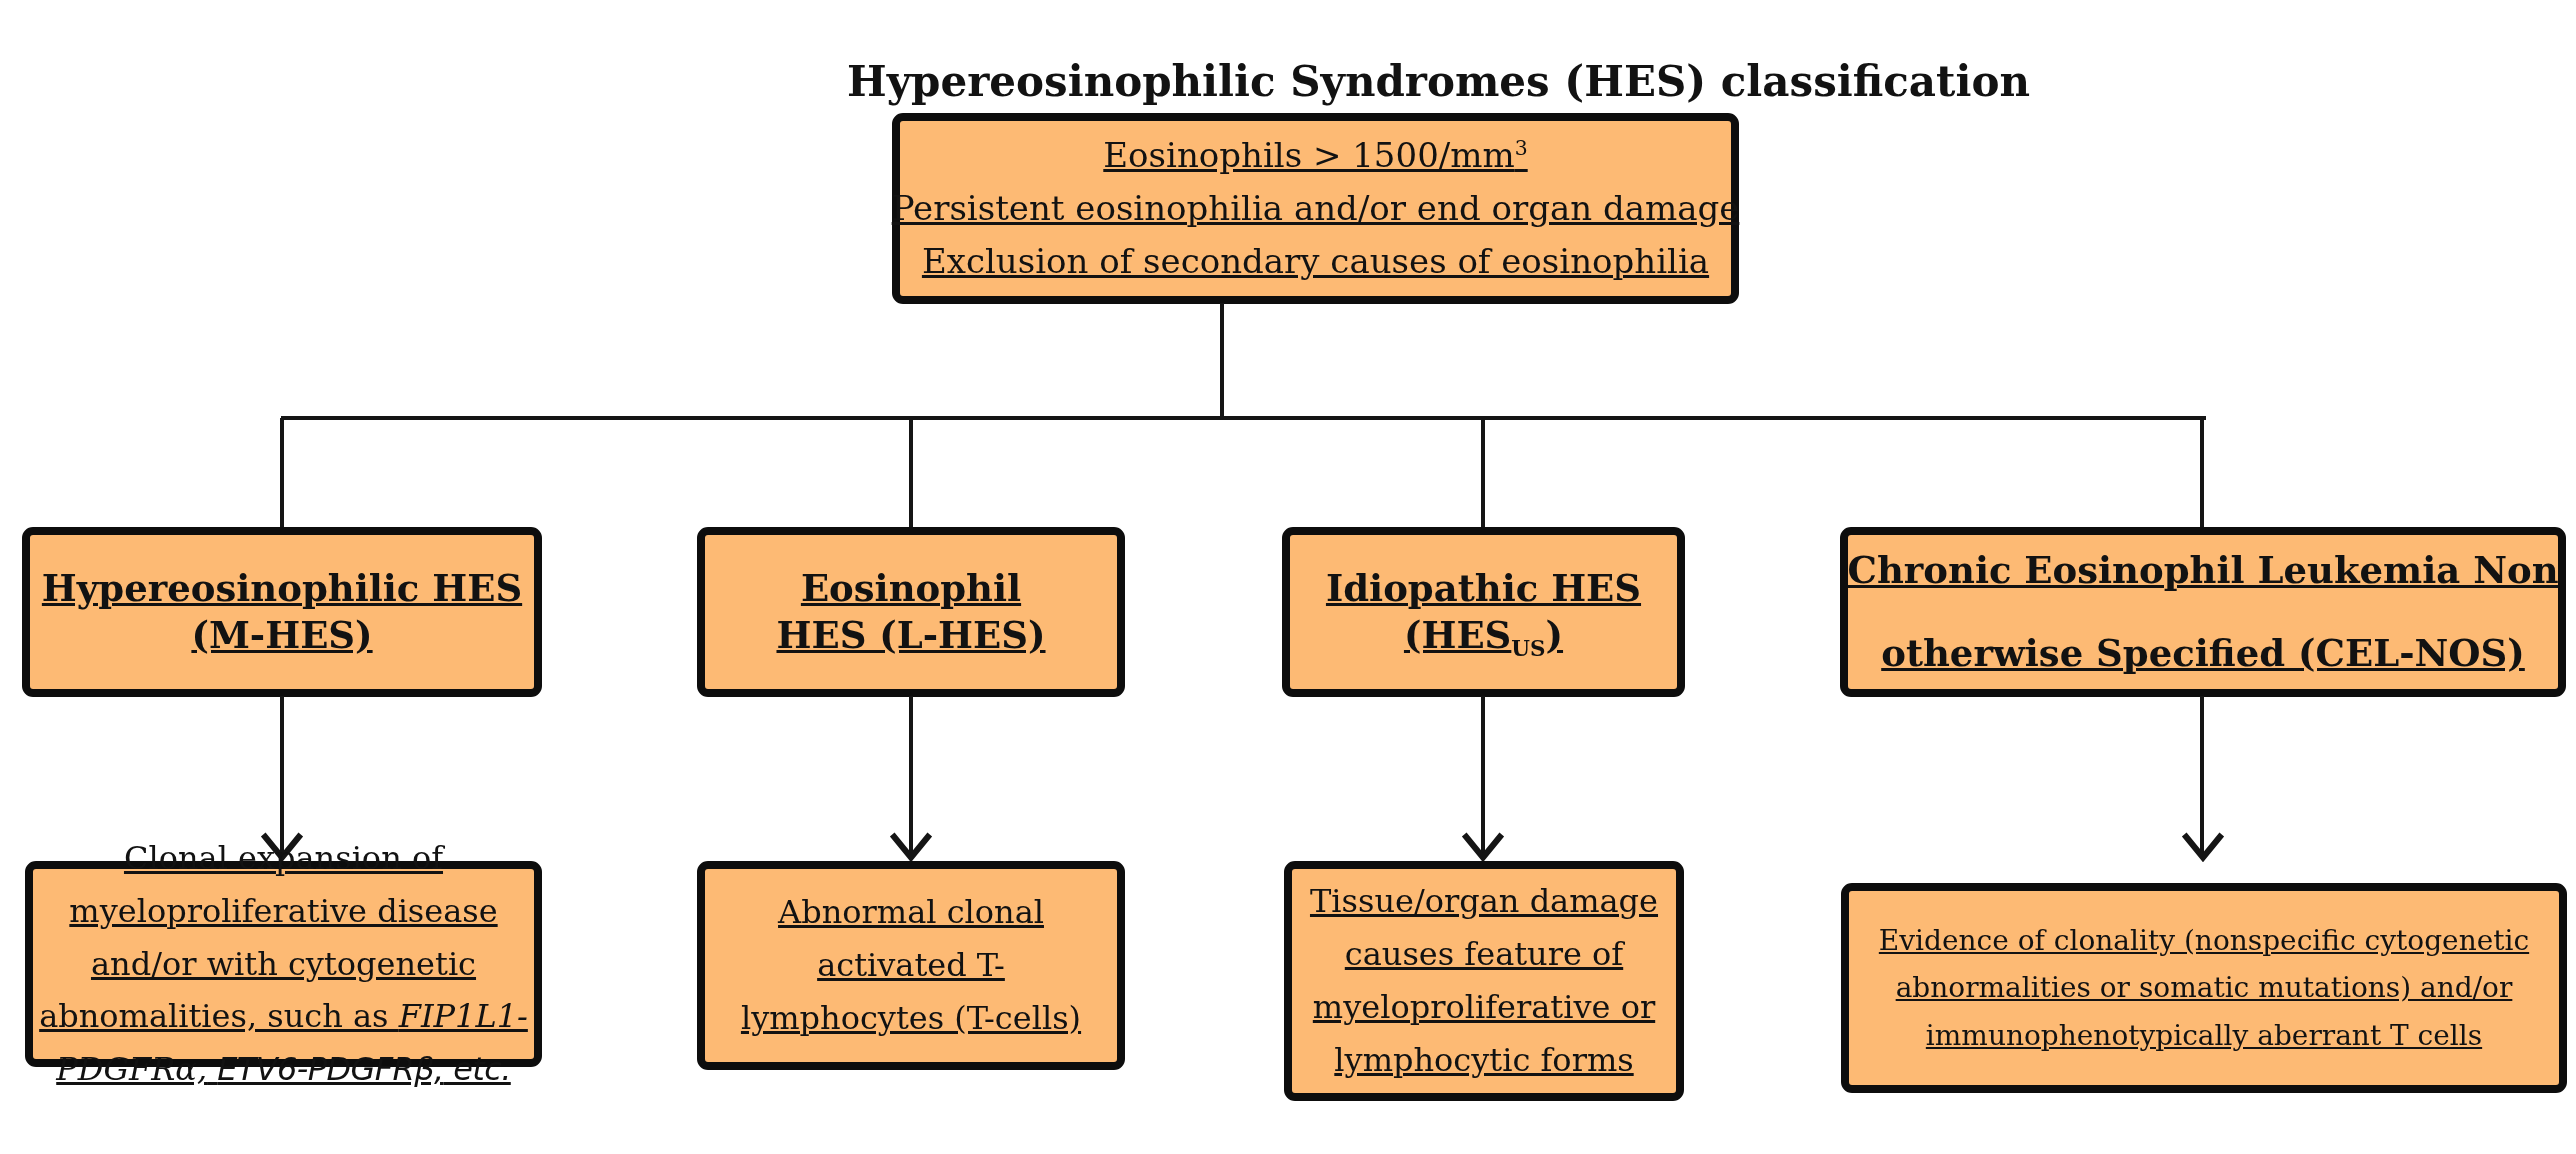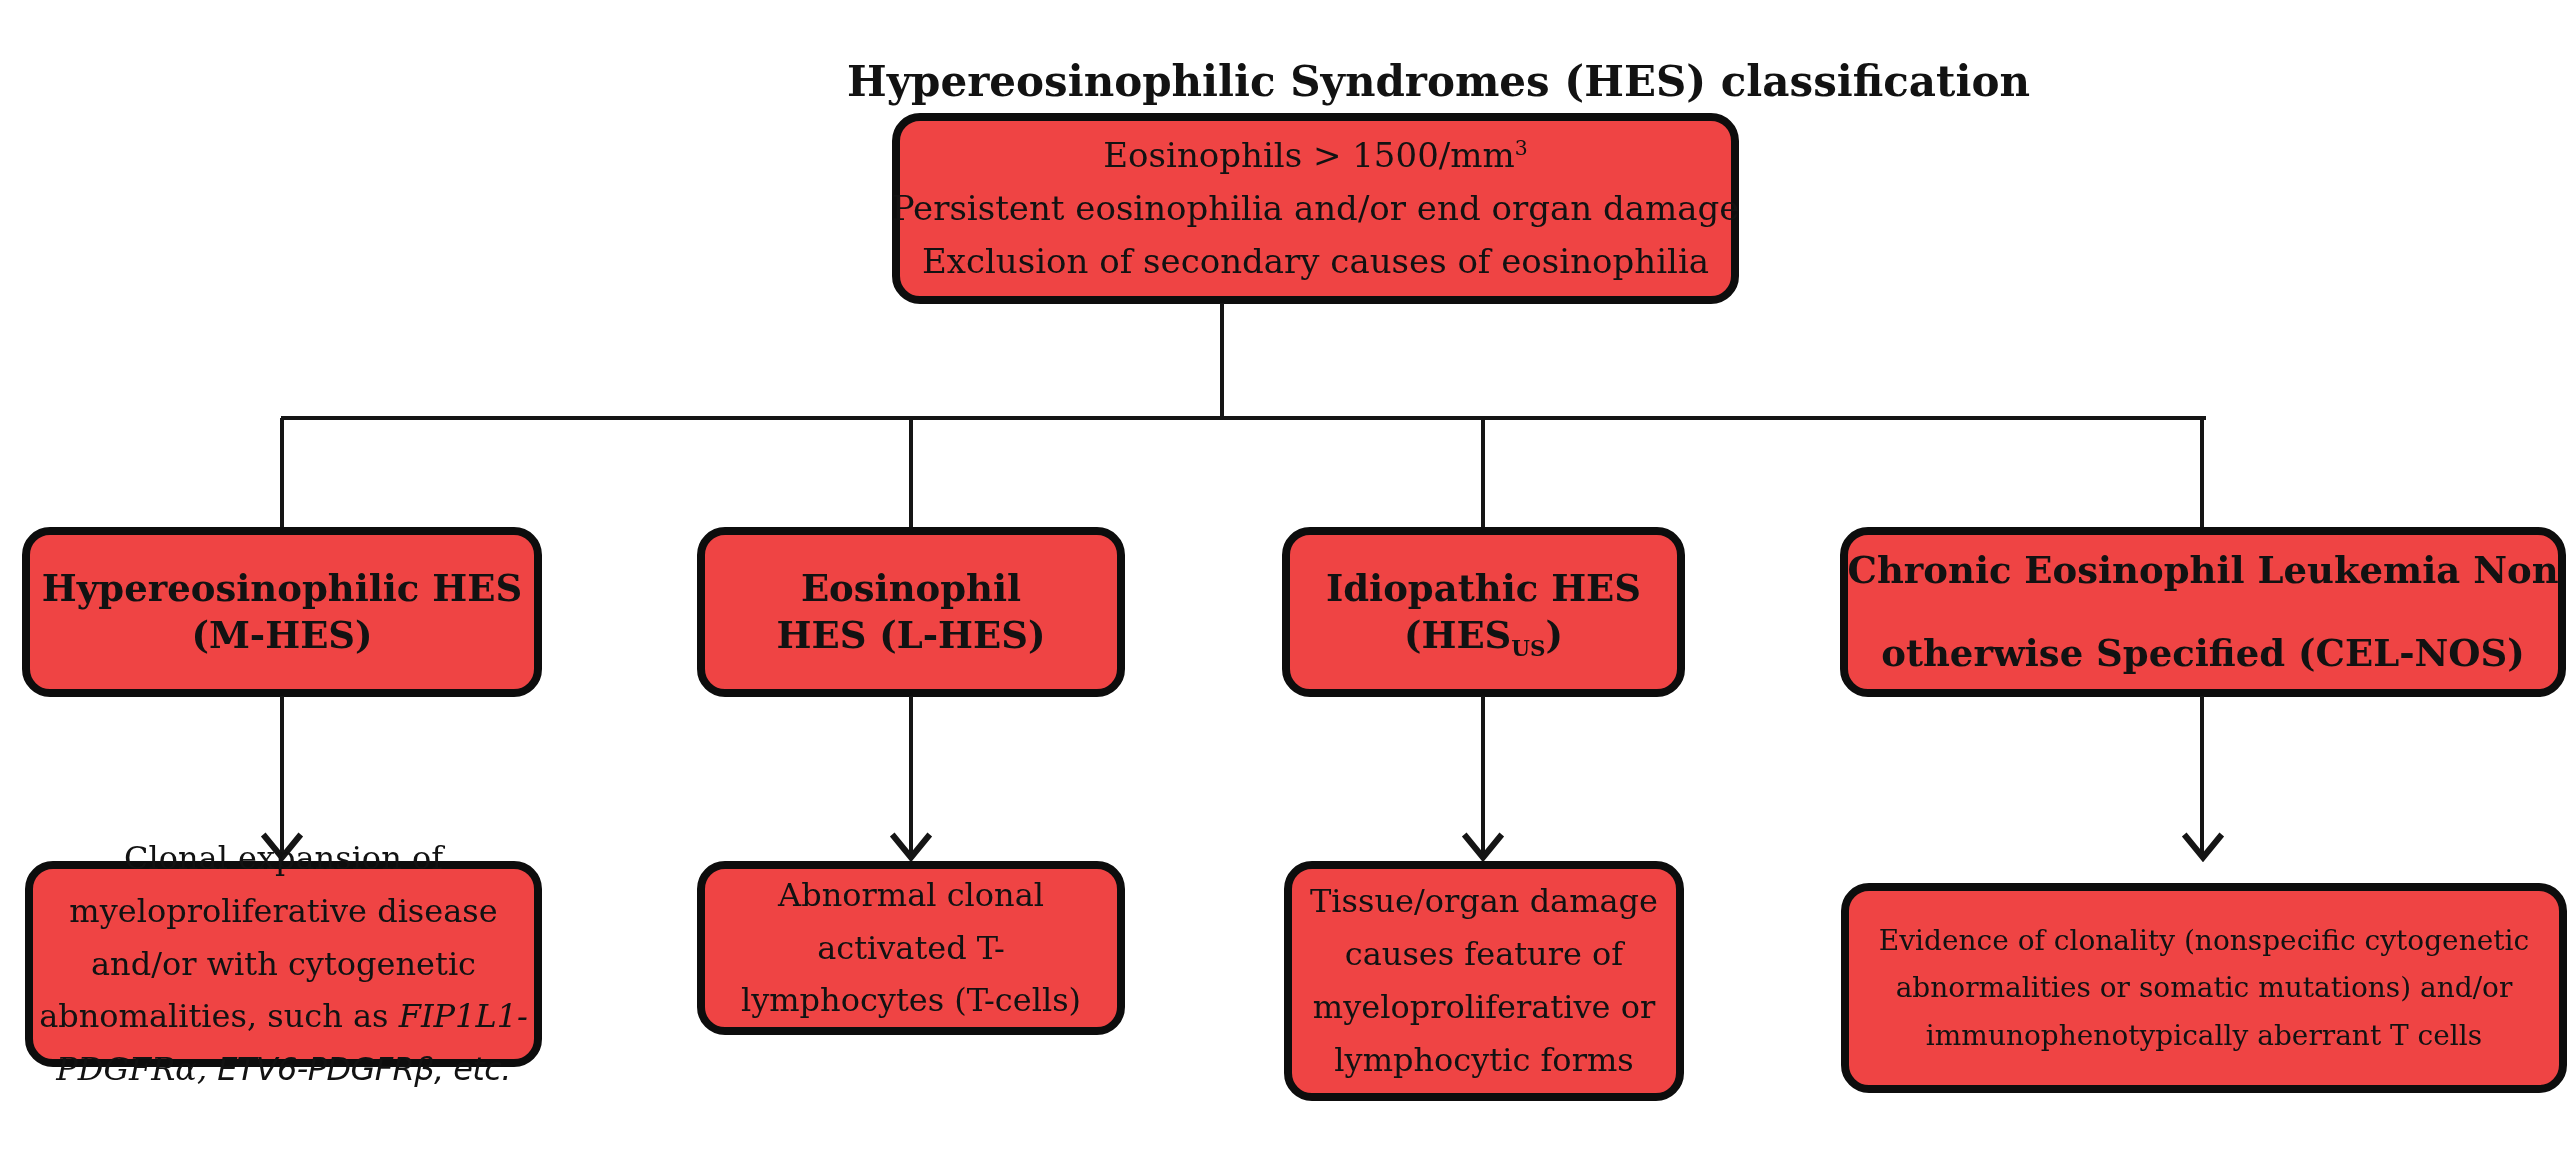--- a/index.html
+++ b/index.html
@@ -27,48 +27,49 @@
     width: 936px;
     text-align: right;
     font-size: 42px;
     font-weight: bold;
     white-space: nowrap;
     margin-top: 48px;
   }
   .box {
     position: absolute;
     box-sizing: border-box;
-    background: #ef4444;
+    background: #fdba74;
     border: 8px solid #0d0d0d;
-    border-radius: 28px;
+    border-radius: 11px;
     display: flex;
     flex-direction: column;
     justify-content: center;
     align-items: center;
     text-align: center;
+    text-decoration: underline;
   }
   .tline { white-space: nowrap; }
   .root-box {
     left: 892px; top: 113px; width: 847px; height: 191px;
     font-size: 34px; line-height: 1.55;
   }
   .branch-box {
     top: 527px; height: 170px;
     font-weight: bold; font-size: 37px; line-height: 1.27;
   }
   #branch-0 { left: 22px;   width: 520px;  }
   #branch-1 { left: 697px; width: 428px;  }
   #branch-2 { left: 1282px; width: 403px;  }
   #branch-3 { left: 1840px; width: 726px; gap: 36px; }
   .detail-box {
     top: 861px;
     font-size: 32px; line-height: 1.65;
   }
   #detail-0 { left: 25px;   width: 517px;  height: 206px; }
-  #detail-1 { left: 697px; width: 428px;  height: 174px; }
+  #detail-1 { left: 697px; width: 428px;  height: 209px; }
   #detail-2 { left: 1284px; width: 400px;  height: 240px; }
   #detail-3 { left: 1841px; width: 726px; height: 210px; font-size: 28px; line-height: 1.7; margin-top: 22px; }
   .line {
     position: absolute;
     background: #151515;
   }
   .seg-italic { font-style: italic; }
   .seg-italic-sans {
     font-style: italic;
     font-family: "DejaVu Sans", "Liberation Sans", sans-serif;

